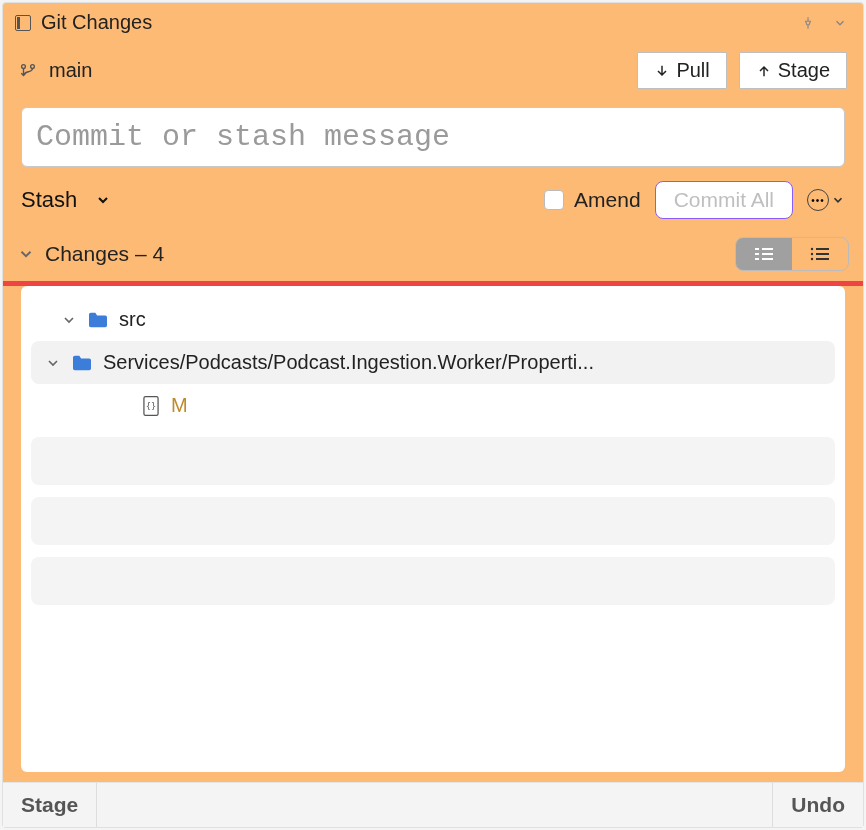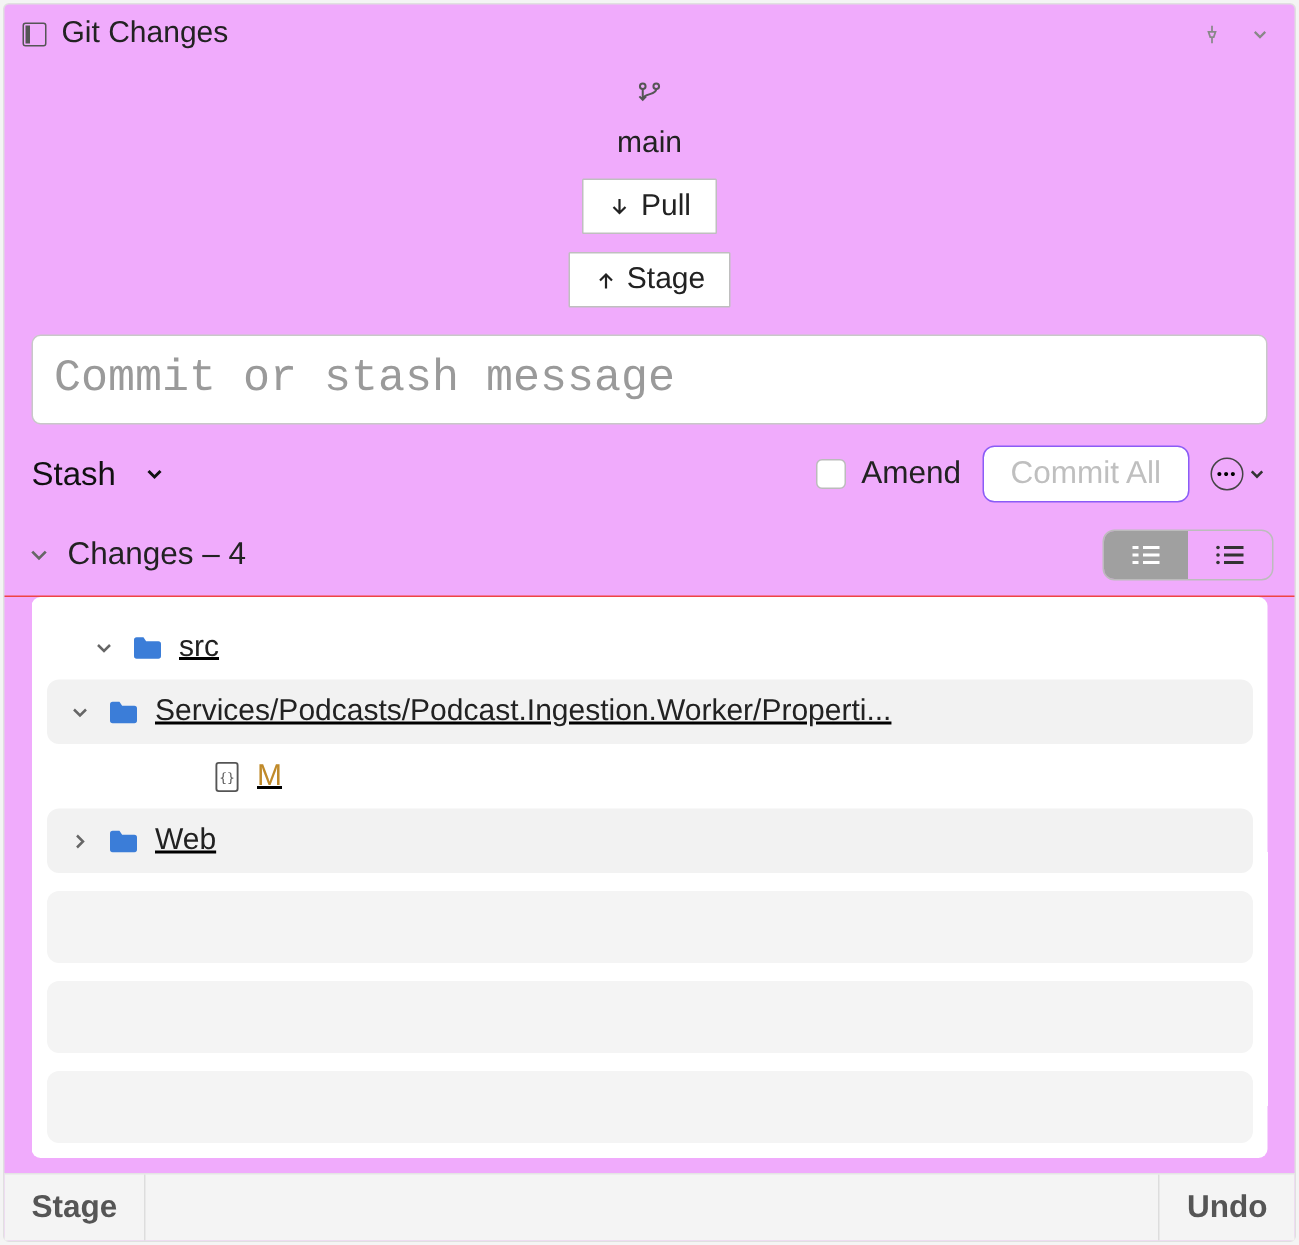--- a/index.html
+++ b/index.html
@@ -4,21 +4,21 @@
 <style>
 * { box-sizing: border-box; margin: 0; padding: 0; }
 body {
   font-family: -apple-system, BlinkMacSystemFont, "Segoe UI", Arial, sans-serif;
   background: #f4f4f4;
   width: 866px;
   height: 830px;
   overflow: hidden;
 }
 .panel {
-  background: #f0abfc;
+  background: #fdba74;
   border: 1px solid #e0e0e0;
   border-radius: 4px;
   width: 862px;
   height: 826px;
   margin: 2px;
   display: flex;
   flex-direction: column;
   justify-content: space-between;
 }
 .titlebar {
@@ -49,21 +49,20 @@
   color: #888;
   cursor: pointer;
   font-size: 14px;
   padding: 4px;
 }
 .branchbar {
   display: flex;
   align-items: center;
   padding: 10px 16px 14px 16px;
   gap: 12px;
-  flex-direction: column;
 }
 .branch-icon {
   width: 18px; height: 20px;
   color: #555;
 }
 .branch-name {
   font-size: 20px;
   color: #222;
   flex: 1;
 }
@@ -150,21 +149,21 @@
   align-items: center;
   justify-content: center;
   font-size: 10px;
   letter-spacing: 1px;
 }
 .changes-header {
   display: flex;
   align-items: center;
   padding: 6px 14px 10px 14px;
   gap: 10px;
-  border-bottom: 1px solid #ef4444;
+  border-bottom: 5px solid #ef4444;
 }
 .chevron {
   color: #666;
   cursor: pointer;
   display: inline-flex;
   align-items: center;
 }
 .changes-label {
   font-size: 21px;
   color: #222;
@@ -189,21 +188,20 @@
 }
 .view-toggle .seg svg { stroke: #333; }
 .view-toggle .seg.active svg { stroke: #fff; }
 .tree-area {
   background: #fff;
   margin: 0 18px 10px 18px;
   border-radius: 6px;
   padding: 14px 0 8px 0;
   flex: 1;
   overflow: auto;
-  text-decoration: underline;
 }
 .tree-row {
   display: flex;
   align-items: center;
   padding: 8px 14px;
   gap: 10px;
   font-size: 20px;
   color: #222;
 }
 .tree-row.highlight {
@@ -385,31 +383,20 @@
     </div>
 
     <div class="tree-row indent-3">
       <svg class="file-icon" viewBox="0 0 24 28" fill="none" stroke="#555" stroke-width="1.6">
         <rect x="3" y="2" width="18" height="24" rx="2"></rect>
         <text x="12" y="18" font-size="11" text-anchor="middle" fill="#555" stroke="none" font-family="monospace">{}</text>
       </svg>
       <span class="status-m">M</span>
     </div>
 
-    <div class="tree-row highlight indent-2">
-      <span class="chevron">
-        <svg width="16" height="16" viewBox="0 0 24 24" fill="none" stroke="#666" stroke-width="2.5">
-            <polyline points="9 6 15 12 9 18"></polyline>
-          </svg>
-      </span>
-      <svg class="folder-icon" viewBox="0 0 24 20">
-          <path d="M2 4a2 2 0 012-2h5l2 3h9a2 2 0 012 2v9a2 2 0 01-2 2H4a2 2 0 01-2-2V4z"></path>
-        </svg>
-      <span class="label">Web</span>
-    </div>
 
     <div class="tree-row empty-slot"></div>
     <div class="tree-row empty-slot"></div>
     <div class="tree-row empty-slot"></div>
 
   </div>
 
   <div class="footer">
     <div class="fbtn">Stage</div>
     <div class="divider"></div>

